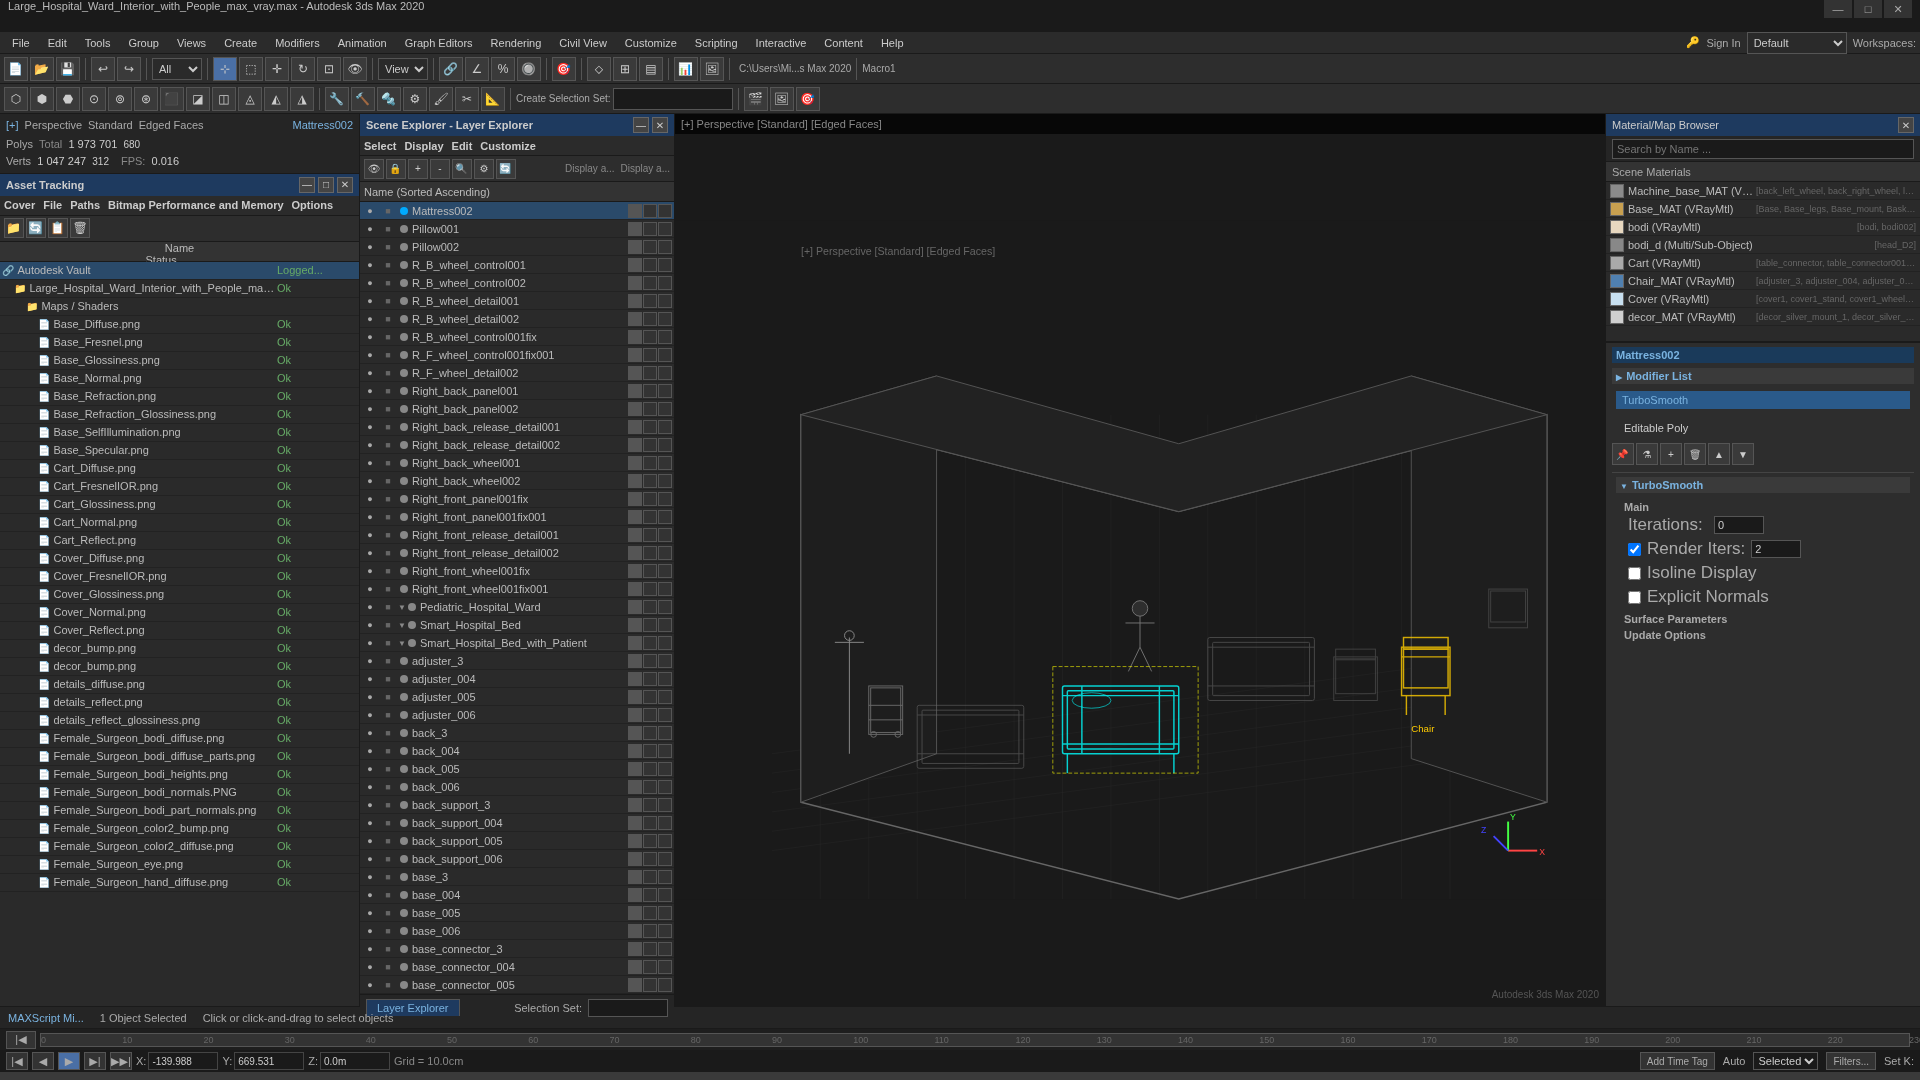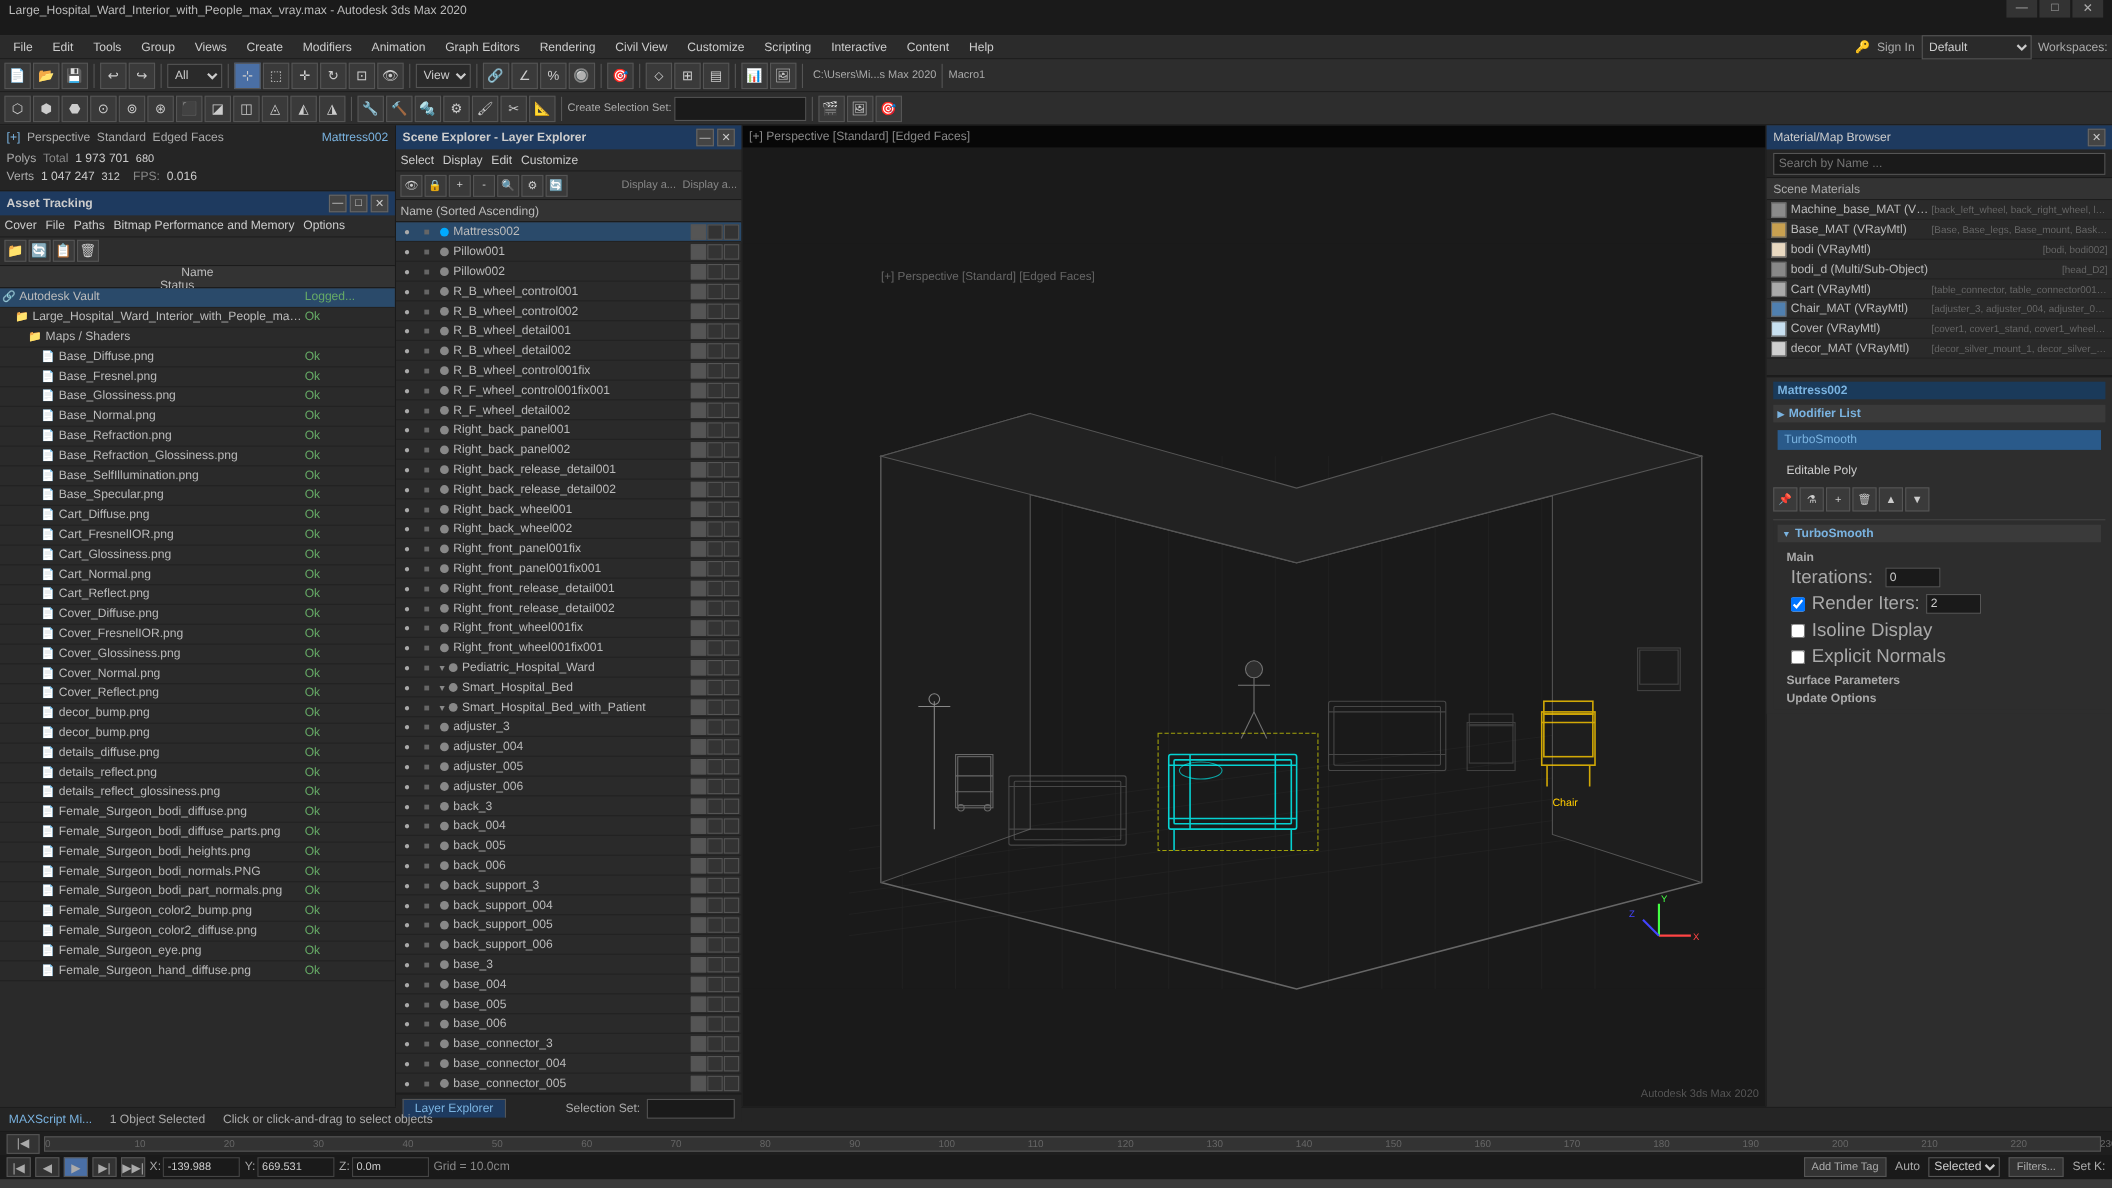--- a/index.html
+++ b/index.html
@@ -12,23 +12,23 @@
       font-size: 11px;
       color: #ccc;
       user-select: none;
     }
 
     
     #title-bar {
       height: 32px;
       background: #1a1a1a;
       display: flex;
-      align-items: flex-end;
+      align-items: flex-start;
       justify-content: space-between;
-      padding: 16px 8px;
+      padding: 0 8px;
       color: #aaa;
       font-size: 11px;
     }
     #title-bar .title { font-size: 11px; color: #bbb; }
     #title-bar .win-controls { display: flex; gap: 2px; }
     #title-bar .win-btn {
       width: 28px; height: 18px;
       background: #333; border: none; color: #aaa;
       cursor: pointer; font-size: 11px; display: flex; align-items: center; justify-content: center;
     }
@@ -143,21 +143,21 @@
 
     #asset-menu {
       height: 20px;
       background: #2b2b2b;
       display: flex;
       align-items: center;
       padding: 0 4px;
       gap: 8px;
       border-bottom: 1px solid #1a1a1a;
     }
-    .asset-menu-item { color: #ccc; cursor: pointer; font-size: 11px; }
+    .asset-menu-item { color: #ccc; cursor: pointer; font-size: 11px; font-weight: bold; }
 
     #asset-toolbar {
       height: 26px;
       background: #2d2d2d;
       display: flex;
       align-items: center;
       padding: 0 4px;
       gap: 2px;
       border-bottom: 1px solid #1a1a1a;
     }

